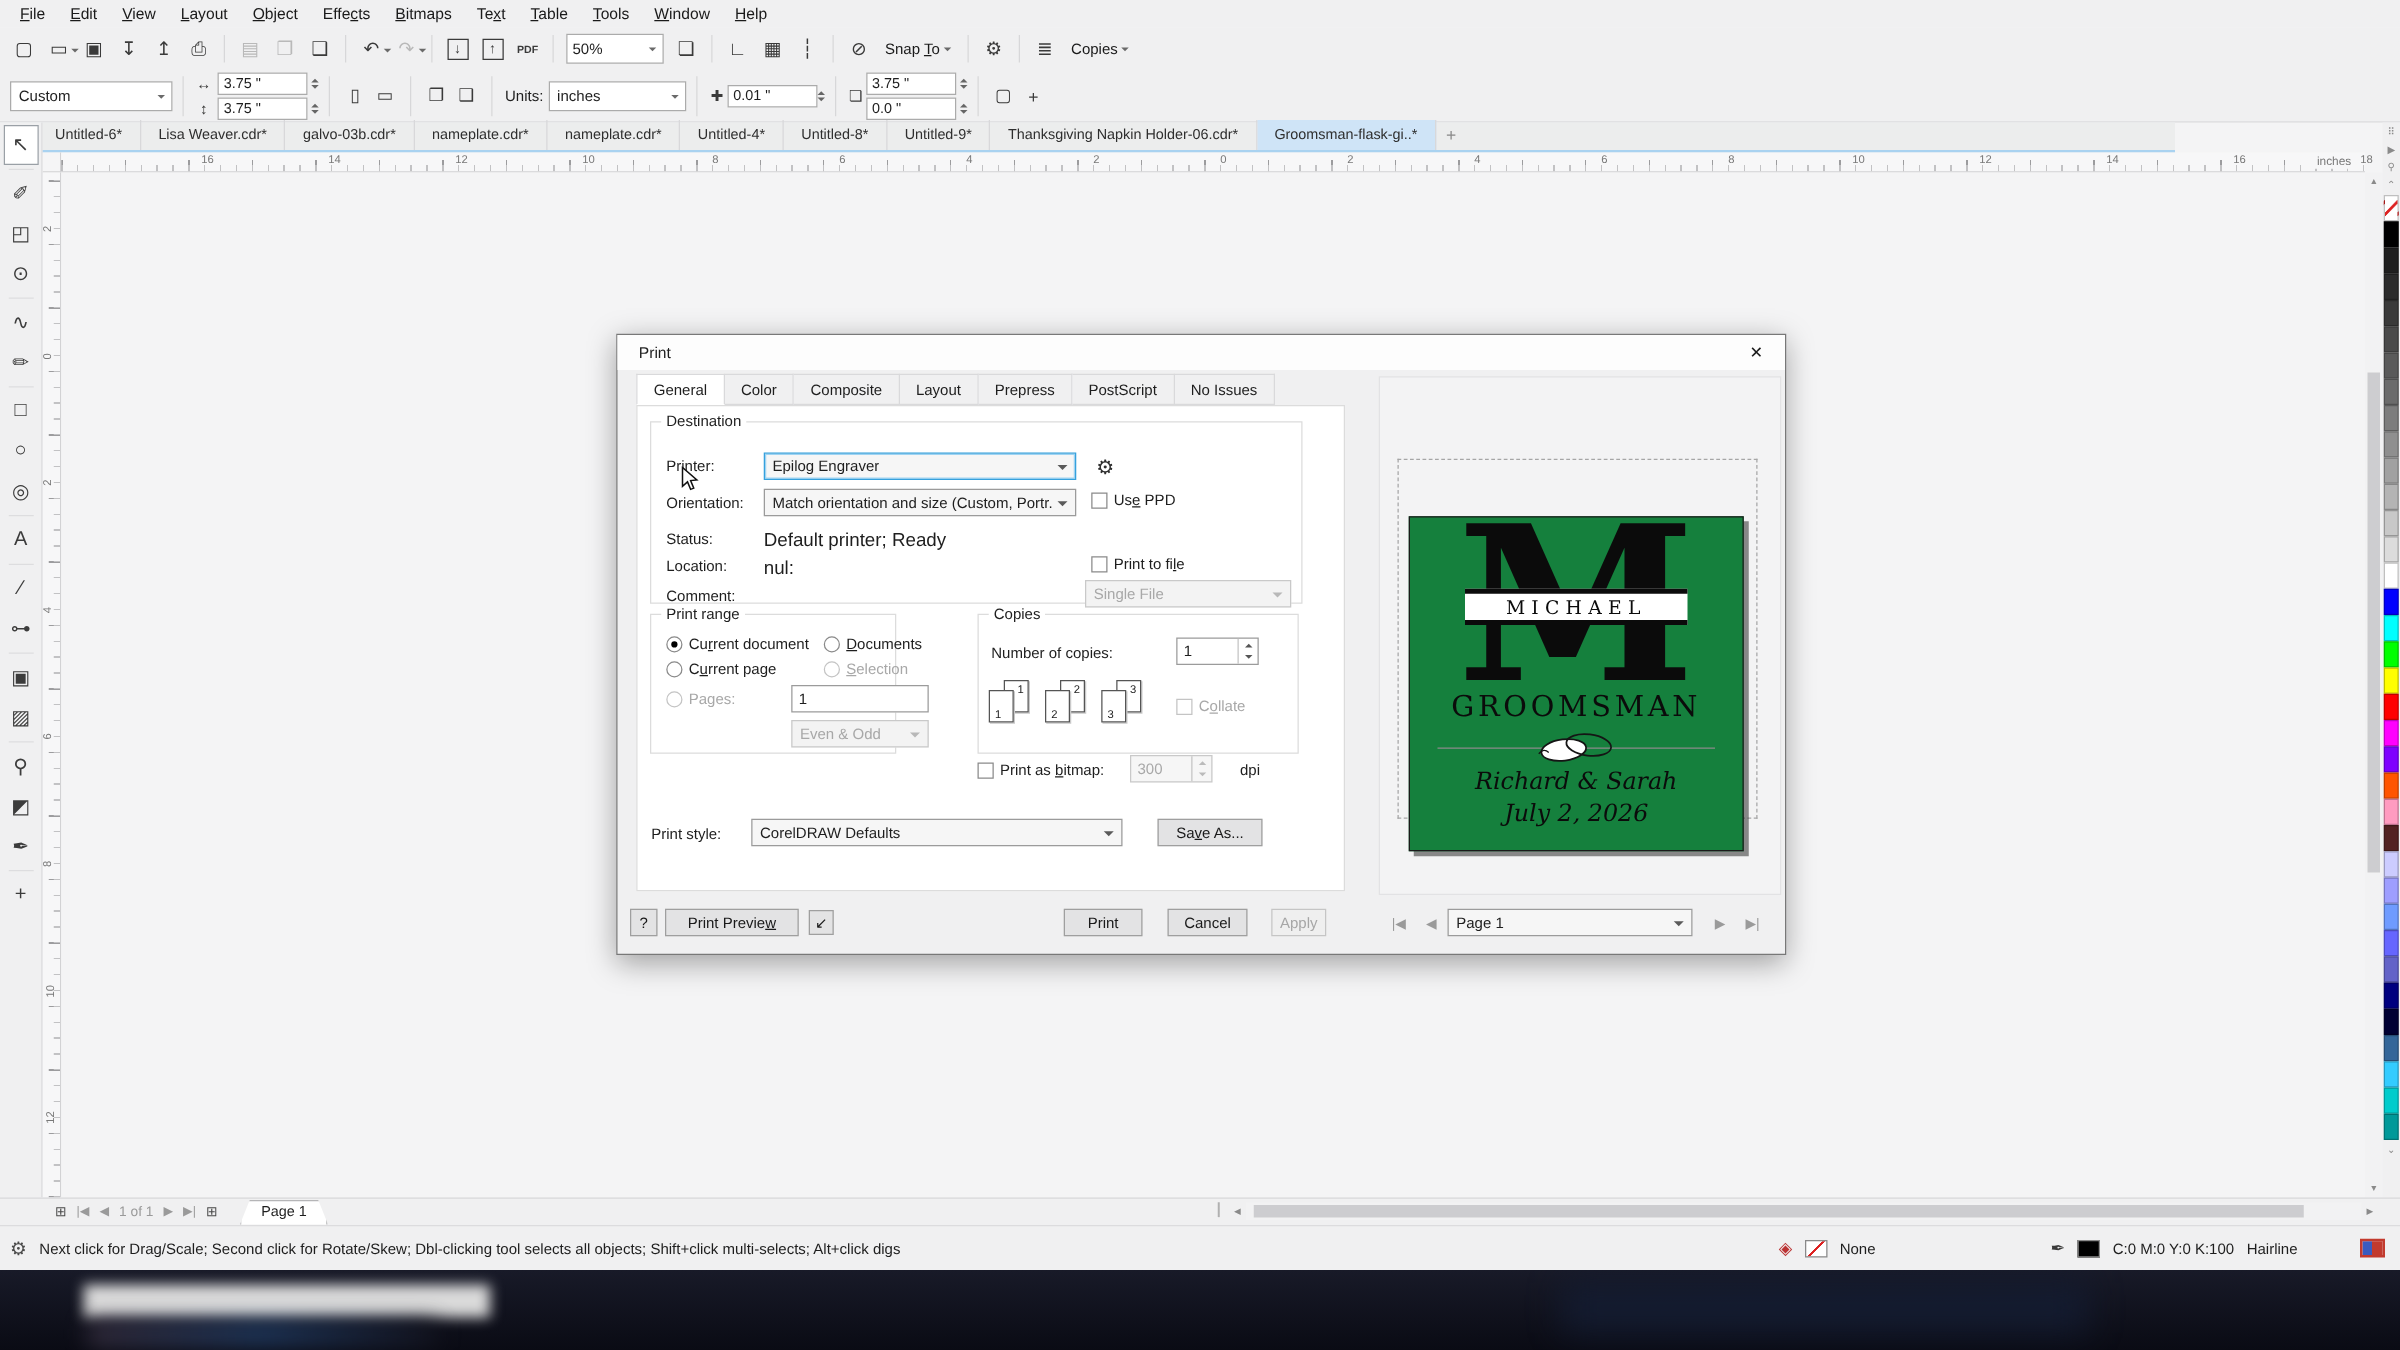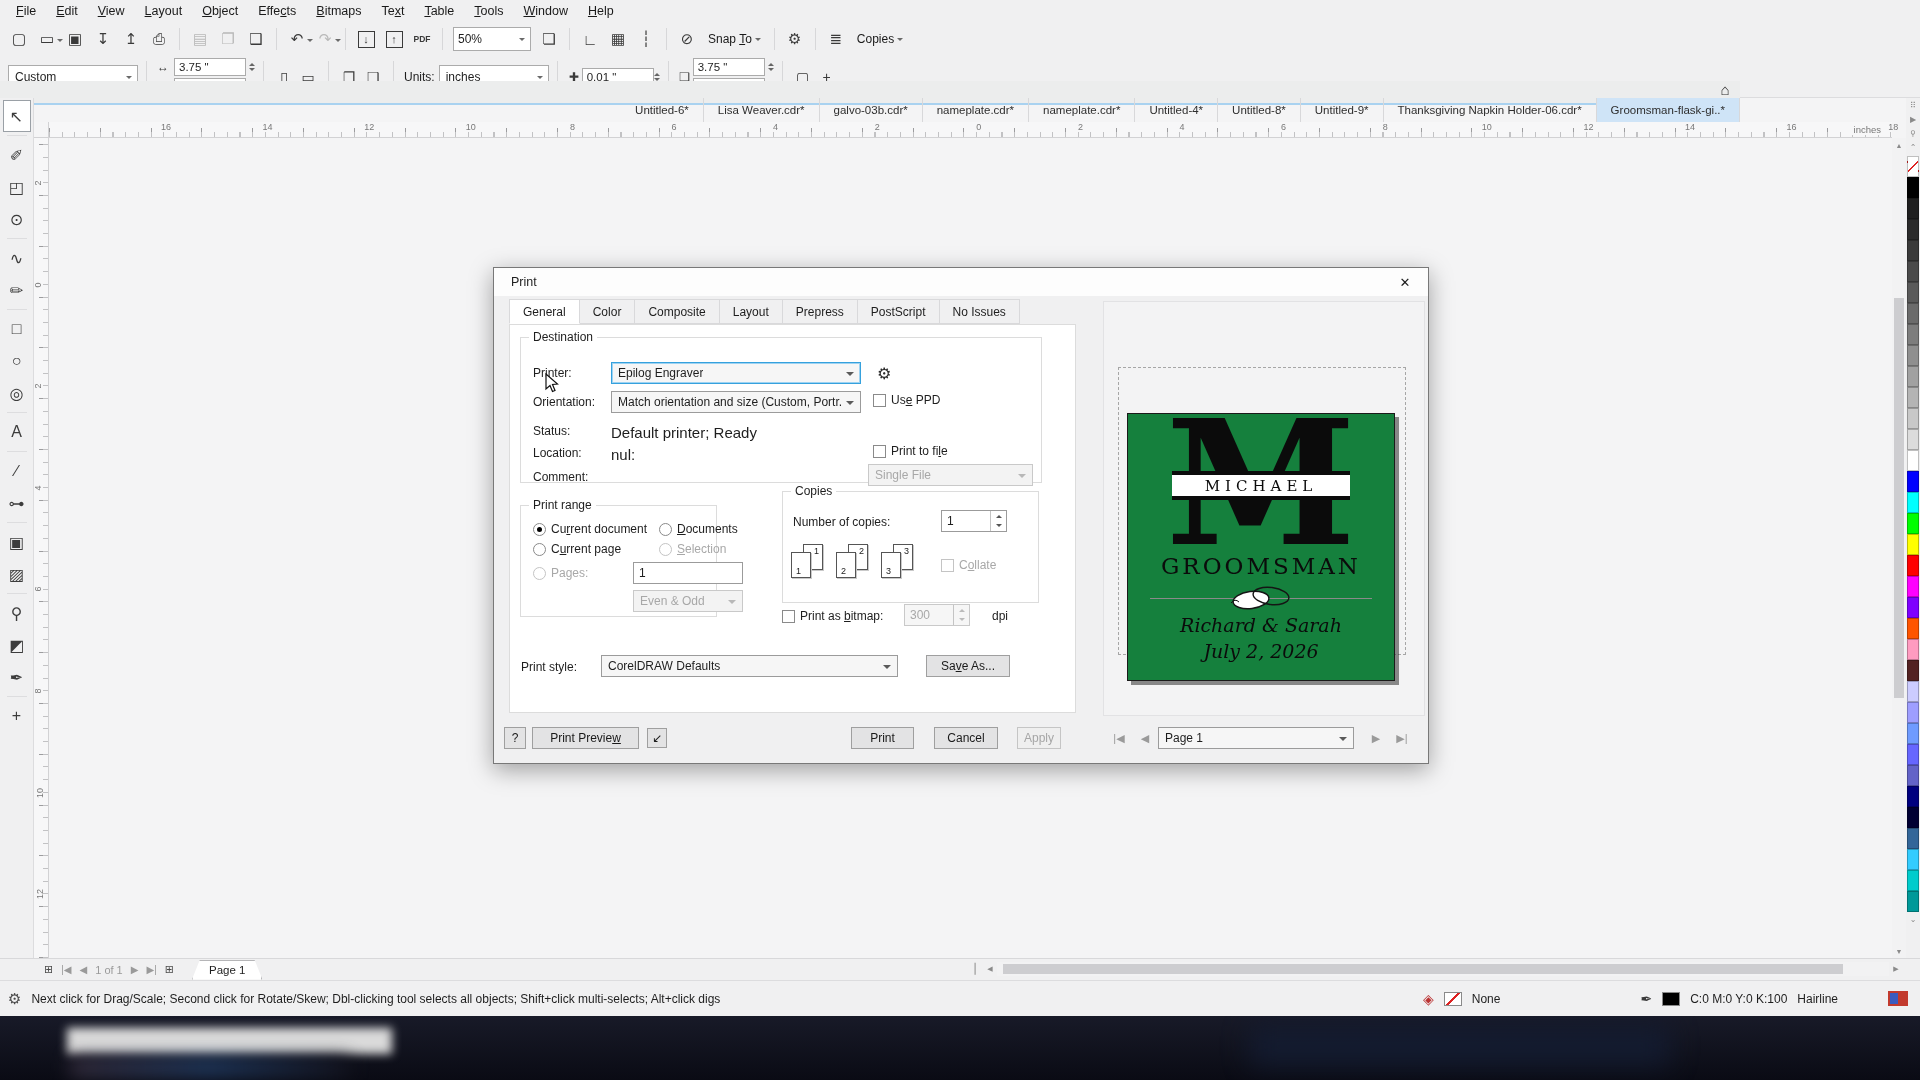--- a/index.html
+++ b/index.html
@@ -46,22 +46,22 @@
   .pb-field { width:72px; height:18px; border:1px solid #ababab; background:#fff; font-size:11.5px;
               display:flex; align-items:center; padding:0 4px; }
   .pb-spinbtns { display:flex; flex-direction:column; justify-content:center; }
   .pb-btn { width:24px; height:24px; display:flex; align-items:center; justify-content:center;
             color:#3a3a3a; font-size:14px; }
   .pb-label { margin:0 4px 0 2px; }
   .tri-u { width:0; height:0; border:3.5px solid transparent; border-bottom-color:#666; margin-bottom:2px; }
   .tri-d { width:0; height:0; border:3.5px solid transparent; border-top-color:#666; }
 
   
-  .doctabs { position:absolute; left:0; top:81px; width:1740px; height:24px; background:#eceded;
-             display:flex; align-items:flex-end; border-bottom:2px solid #a9d2f0;flex-direction:column; }
+  .doctabs { position:absolute; left:0; top:98px; width:1740px; height:24px; background:#eceded;
+             display:flex; align-items:flex-end; border-bottom:2px solid #a9d2f0; }
   .home-tab { width:30px; height:24px; display:flex; align-items:center; justify-content:center;
               font-size:15px; color:#2a2a2a; }
   .dtabs-list { display:flex; height:24px; }
   .dtab { height:24px; display:flex; align-items:center; padding:0 14px; font-size:11.5px; color:#2e2e2e;
           border-right:1px solid #d8d8da; white-space:nowrap; }
   .dtab.active { background:#cfe4f7; }
   .tab-add { width:24px; height:24px; display:flex; align-items:center; justify-content:center;
              color:#8a8a8a; font-size:14px; }
 
   
@@ -575,21 +575,21 @@
         <span>Print to fi<u>l</u>e</span>
       </div>
 
       <span class="f-lbl" style="left:12px;top:132px">Comment:</span>
       <span class="f-val" style="left:90px;top:132px"></span>
       <div class="combo disabled" style="left:347px;top:126px;width:165px">
         <span class="val">Single File</span>
       </div>
     </div>
 
-    <div class="fieldset" style="left:10px;top:180px;width:197px;height:112px">
+    <div class="fieldset" style="left:10px;top:166px;width:197px;height:112px">
       <span class="legend">Print range</span>
       <div class="rad-row" style="left:12px;top:16px">
         <span class="radio checked"></span>
         <span>Cu<u>r</u>rent document</span>
       </div>
       <div class="rad-row" style="left:138px;top:16px">
         <span class="radio"></span>
         <span><u>D</u>ocuments</span>
       </div>
       <div class="rad-row" style="left:12px;top:36px">

